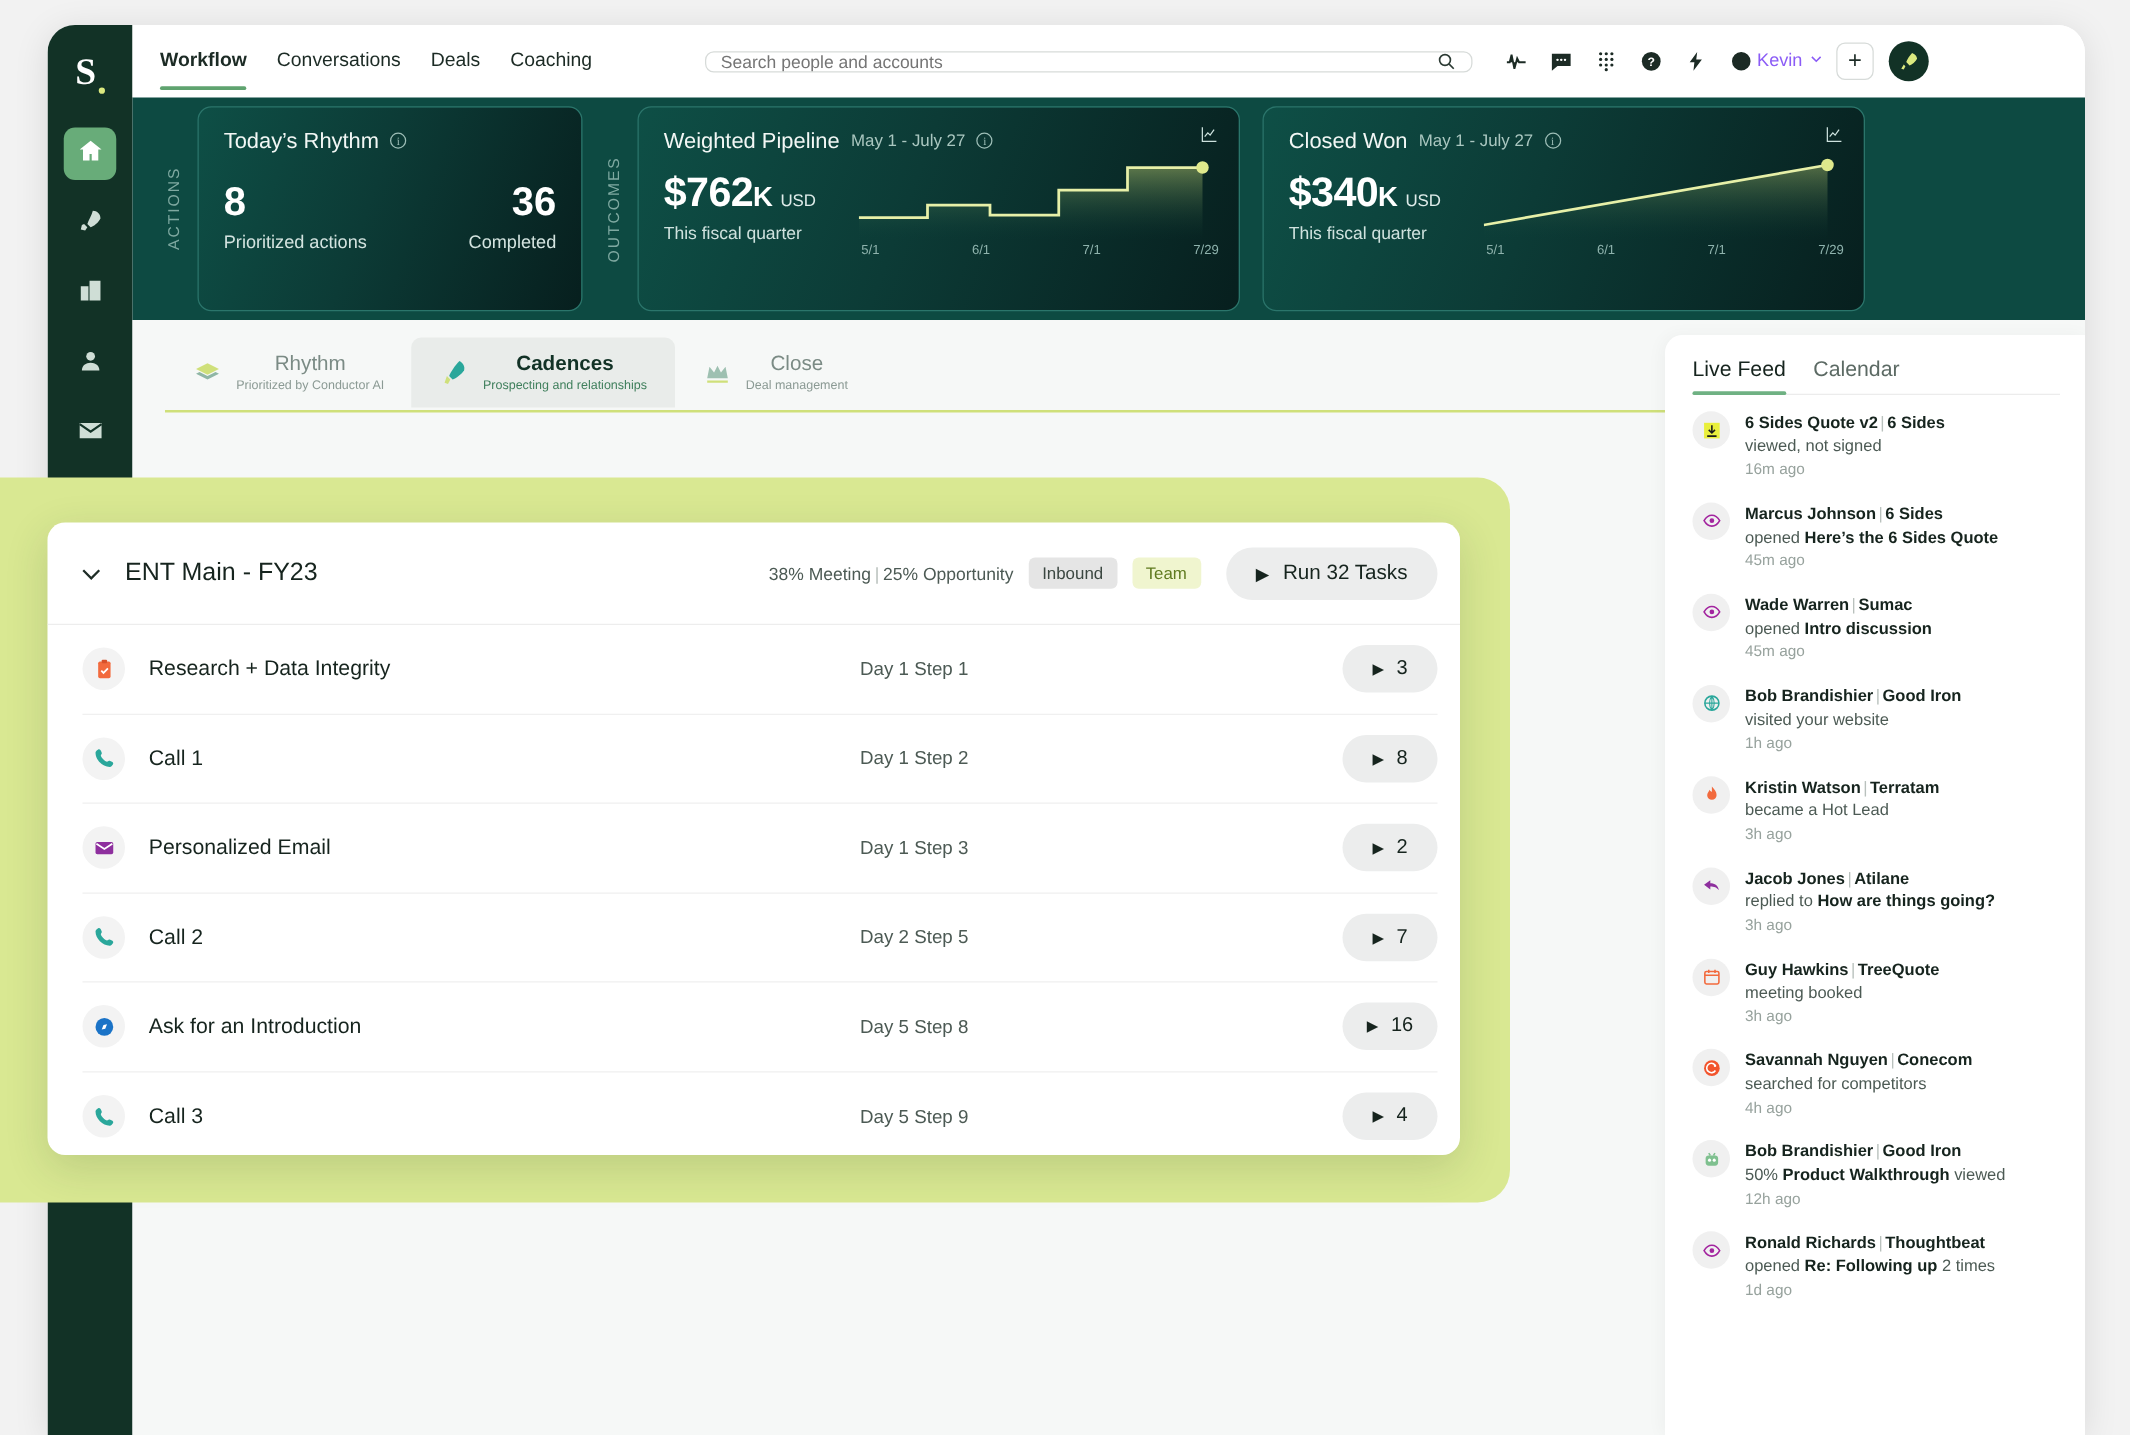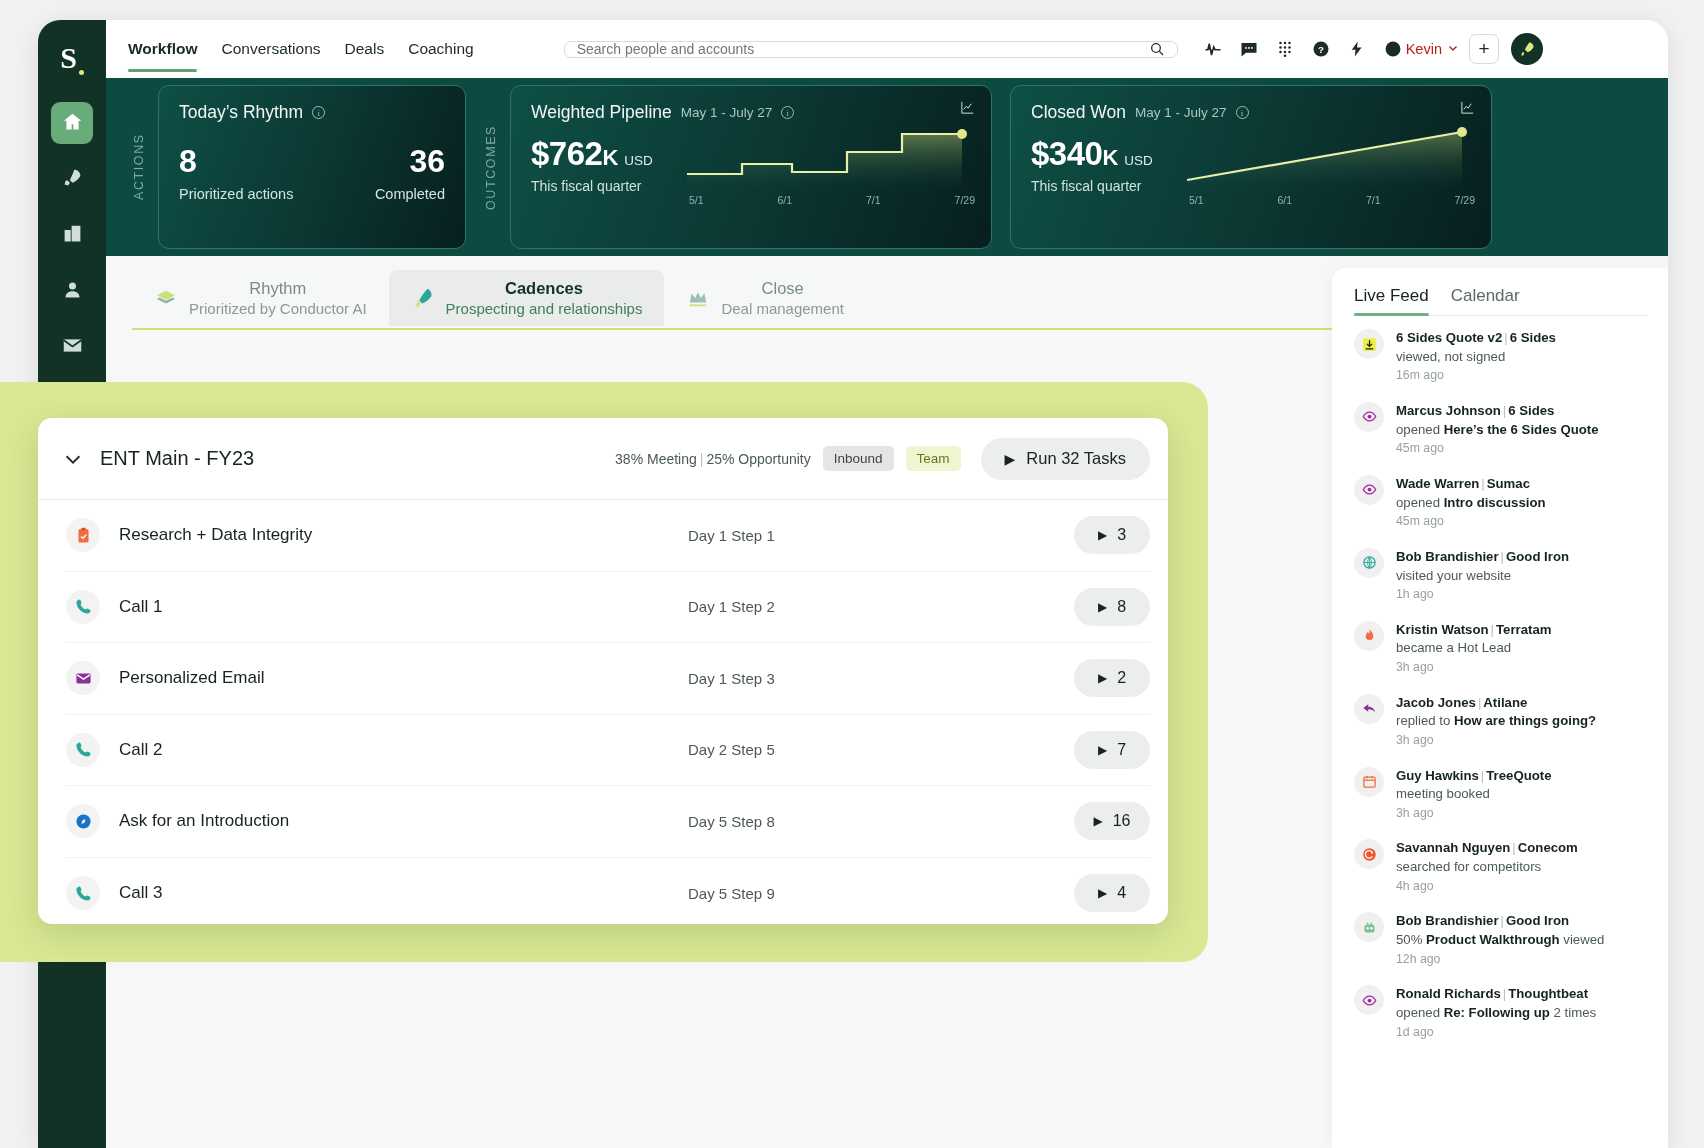--- a/index.html
+++ b/index.html
@@ -75,21 +75,21 @@
     display: flex; align-items: center; padding: 0 12px;
   }
   .search input {
     flex: 1; border: 0; outline: none; font-size: 14px; color: #55605b;
     font-family: "Liberation Sans", sans-serif; background: transparent;
   }
   .search .mag { width: 16px; height: 16px; color: #2b3a33; }
   .topicons { display: flex; align-items: center; gap: 18px; margin-left: 26px; }
   .topicons .ti { width: 18px; height: 18px; color: #1c2b25; display:flex; align-items:center; justify-content:center; }
   .topicons .ti svg { width: 100%; height: 100%; fill: currentColor; }
-  .user { display: flex; align-items: center; gap: 5px; font-size: 14.5px; color: #b91c1c; margin-left: 4px; }
+  .user { display: flex; align-items: center; gap: 5px; font-size: 14.5px; color: #8b5cf6; margin-left: 4px; }
   .plusbtn {
     width: 30px; height: 30px; border: 1px solid #d7dbd9; border-radius: 7px;
     display: flex; align-items: center; justify-content: center;
     font-size: 19px; color: #1c2b25; margin-left: 10px;
   }
   .avatar {
     width: 32px; height: 32px; border-radius: 50%;
     background: #123226; margin-left: 12px;
     display: flex; align-items: center; justify-content: center;
   }
@@ -150,21 +150,21 @@
     display: flex; align-items: center; gap: 0;
     border-bottom: 2px solid #cfe07a;
   }
   .tab {
     display: flex; align-items: center; gap: 11px;
     height: 56px; padding: 0 22px; border-radius: 8px 8px 0 0;
   }
   .tab.active { background: #e9ecea; }
   .tab .tlabel { font-size: 16.5px; color: #7b8b85; text-align: center; }
   .tab.active .tlabel { color: #123226; font-weight: 600; }
-  .tab .tsub { font-size: 15px; color: #8b9a94; margin-top: 2px; }
+  .tab .tsub { font-size: 10px; color: #8b9a94; margin-top: 2px; }
   .tab.active .tsub { color: #3f7f5c; }
   .tab .tico { width: 24px; height: 22px; }
   .tab .tico svg { width: 100%; height: 100%; }
   .filter-ico { position: absolute; right: 0; top: 16px; width: 20px; height: 20px; color: #4d5c56; }
   .filter-ico svg { width: 100%; height: 100%; stroke: currentColor; fill: none; stroke-width: 1.7; }
 
   
   .feed {
     position: absolute; right: 0; top: 248px;
     width: 336px; bottom: 0;

